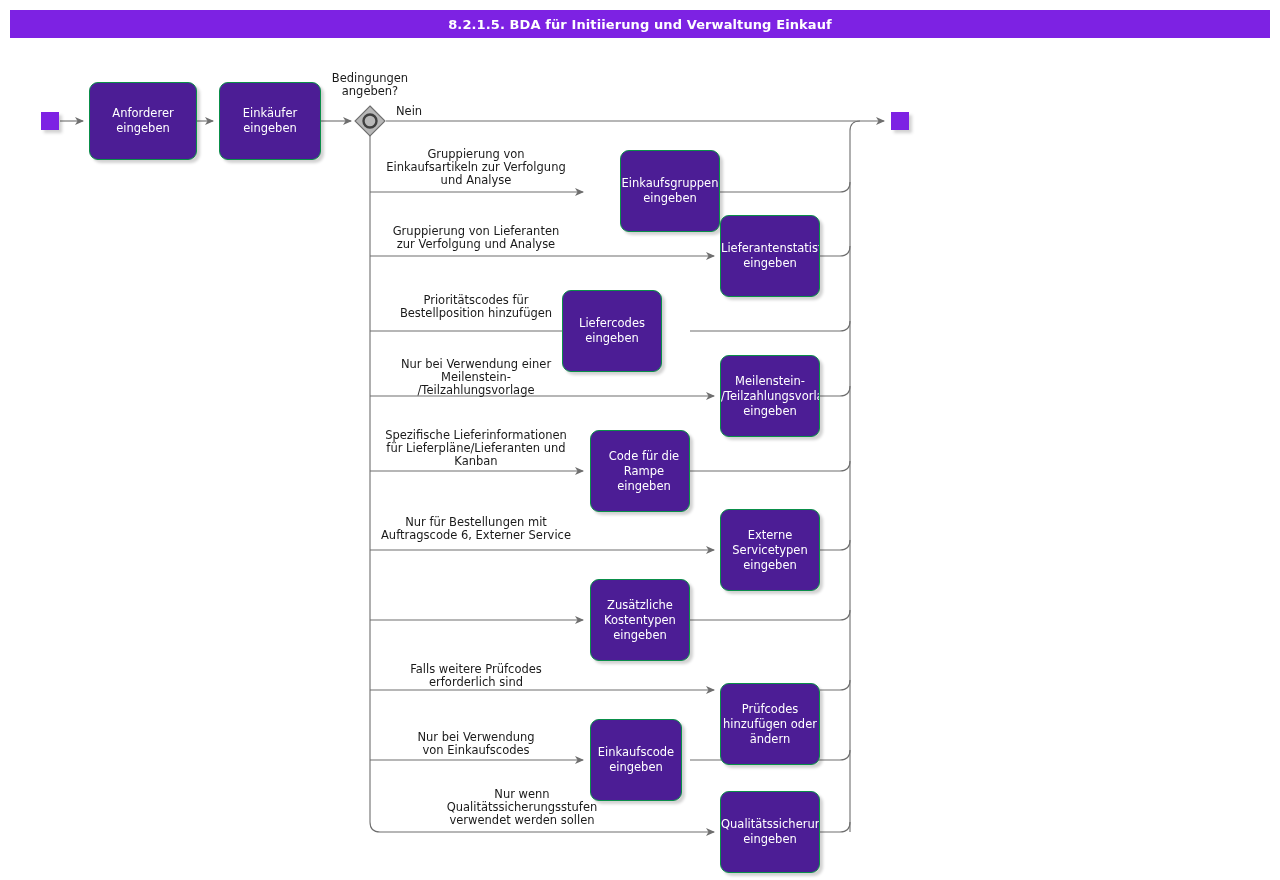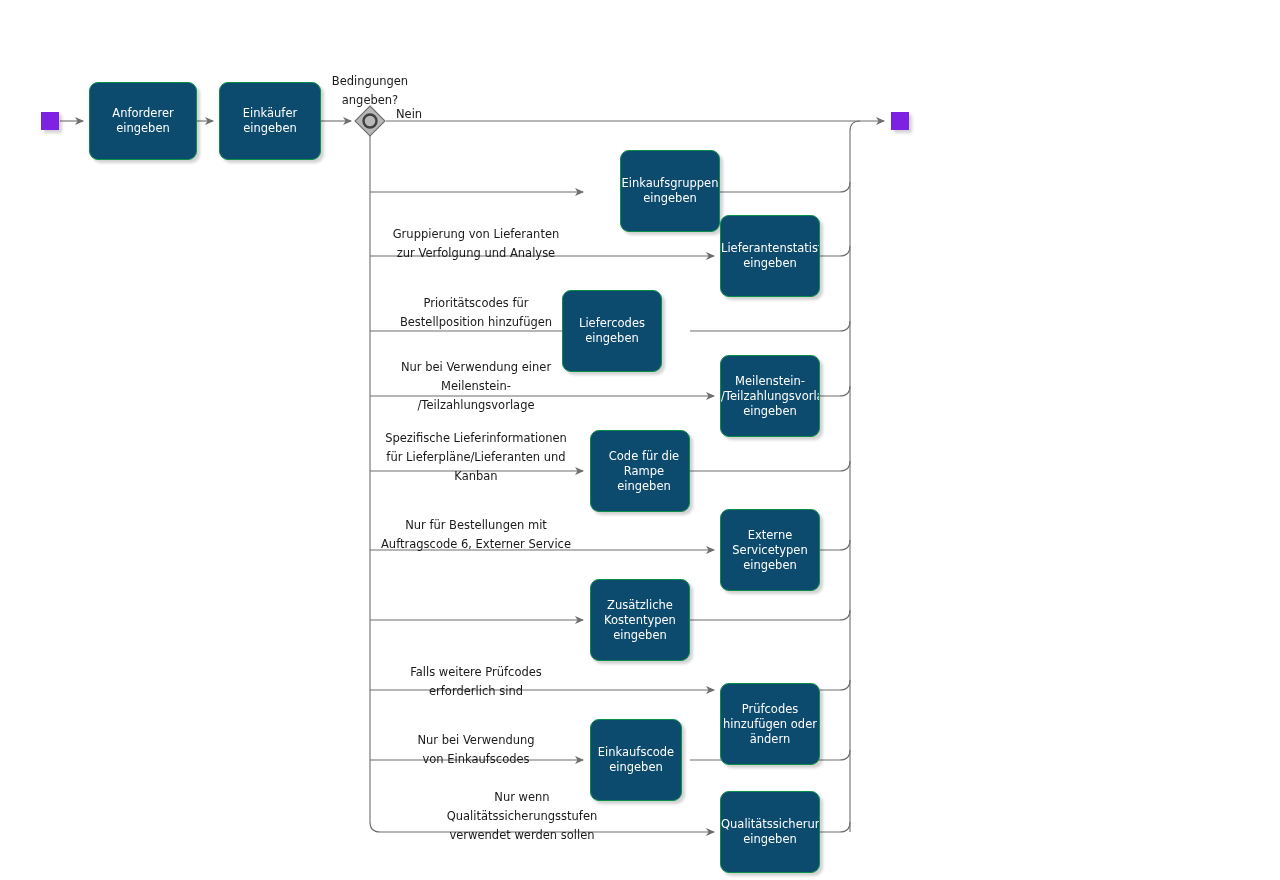--- a/index.html
+++ b/index.html
@@ -37,21 +37,21 @@
   svg#wires {
     position: absolute;
     left: 0;
     top: 0;
     width: 1280px;
     height: 880px;
     pointer-events: none;
   }
   .node-box {
     position: absolute;
-    background: #0c4a6e;
+    background: #4c1d95;
     border: 1px solid #0A8F49;
     border-radius: 9px;
     color: #FFFFFF;
     font-size: 11.5px;
     line-height: 15px;
     display: flex;
     align-items: center;
     justify-content: center;
     text-align: center;
     box-shadow: 3px 3px 3px rgba(0,0,0,0.18);
@@ -72,31 +72,32 @@
   .term-node {
     position: absolute;
     width: 18px;
     height: 18px;
     background: #7D22E3;
     box-shadow: 3px 3px 3px rgba(0,0,0,0.18);
   }
   .edge-label {
     position: absolute;
     font-size: 11.5px;
-    line-height: 19px;
+    line-height: 13px;
     color: #1A1A1A;
     text-align: center;
     white-space: pre-line;
   }
 </style>
 </head>
 <body>
 
 <div id="canvas">
 
+  <div class="title-bar">8.2.1.5. BDA für Initiierung und Verwaltung Einkauf</div>
 
   <svg id="wires" viewBox="0 0 1280 880">
     <defs>
       <marker id="arrow" markerWidth="9" markerHeight="8" refX="8" refY="4" orient="auto" markerUnits="userSpaceOnUse">
         <path d="M0,0 L9,4 L0,8 L2.5,4 z" fill="#6E6E6E"></path>
       </marker>
     </defs>
     <g stroke="#6E6E6E" stroke-width="1.1" fill="none">
 
       <line x1="60" y1="121" x2="83" y2="121" marker-end="url(#arrow)"></line>
@@ -158,20 +159,23 @@
   <div class="node-box" style="left:219px; top:82px; width:102px; height:78px;">
     <span class="inner">Einkäufer
 eingeben</span>
   </div>
 
   <div class="edge-label" style="left:313px; top:72px; width:114px;">Bedingungen
 angeben?</div>
 
   <div class="edge-label" style="left:396px; top:105px; width:46px; text-align:left;">Nein</div>
 
+  <div class="edge-label" style="left:370px; top:148px; width:212px;">Gruppierung von
+Einkaufsartikeln zur Verfolgung
+und Analyse</div>
   <div class="node-box" style="left:620px; top:150px; width:100px; height:82px;">
     <span class="inner">Einkaufsgruppen
 eingeben</span>
   </div>
 
   <div class="edge-label" style="left:370px; top:225px; width:212px;">Gruppierung von Lieferanten
 zur Verfolgung und Analyse</div>
   <div class="node-box clip" style="left:720px; top:215px; width:100px; height:82px;">
     <span class="inner">Lieferantenstatistikgruppen
 eingeben</span>

